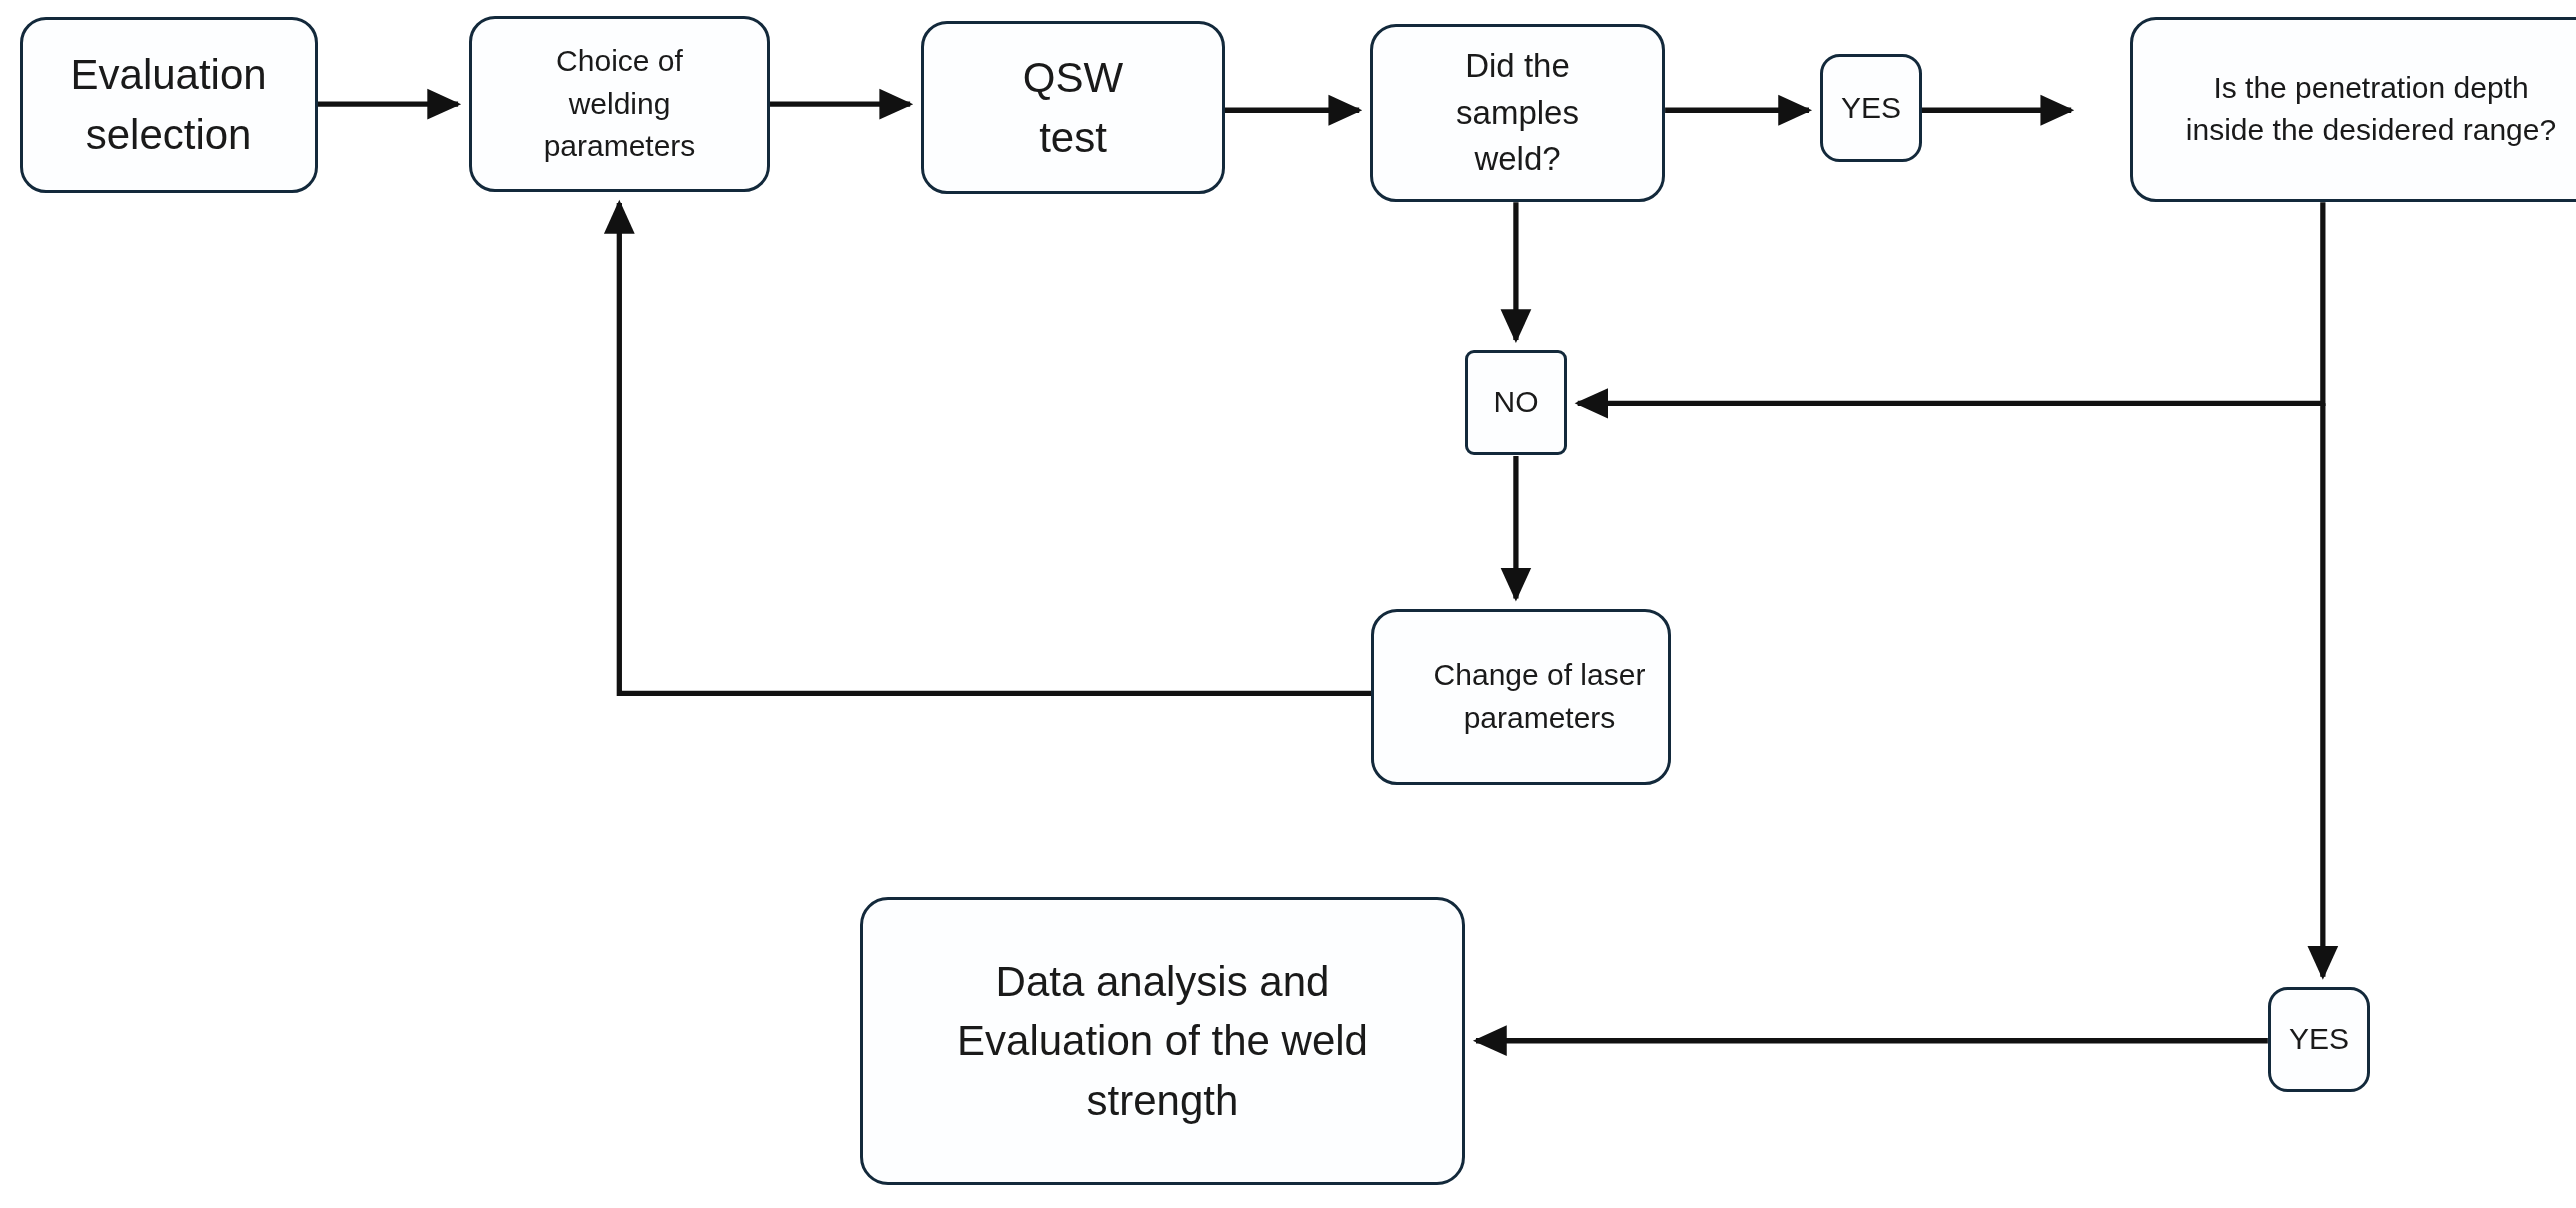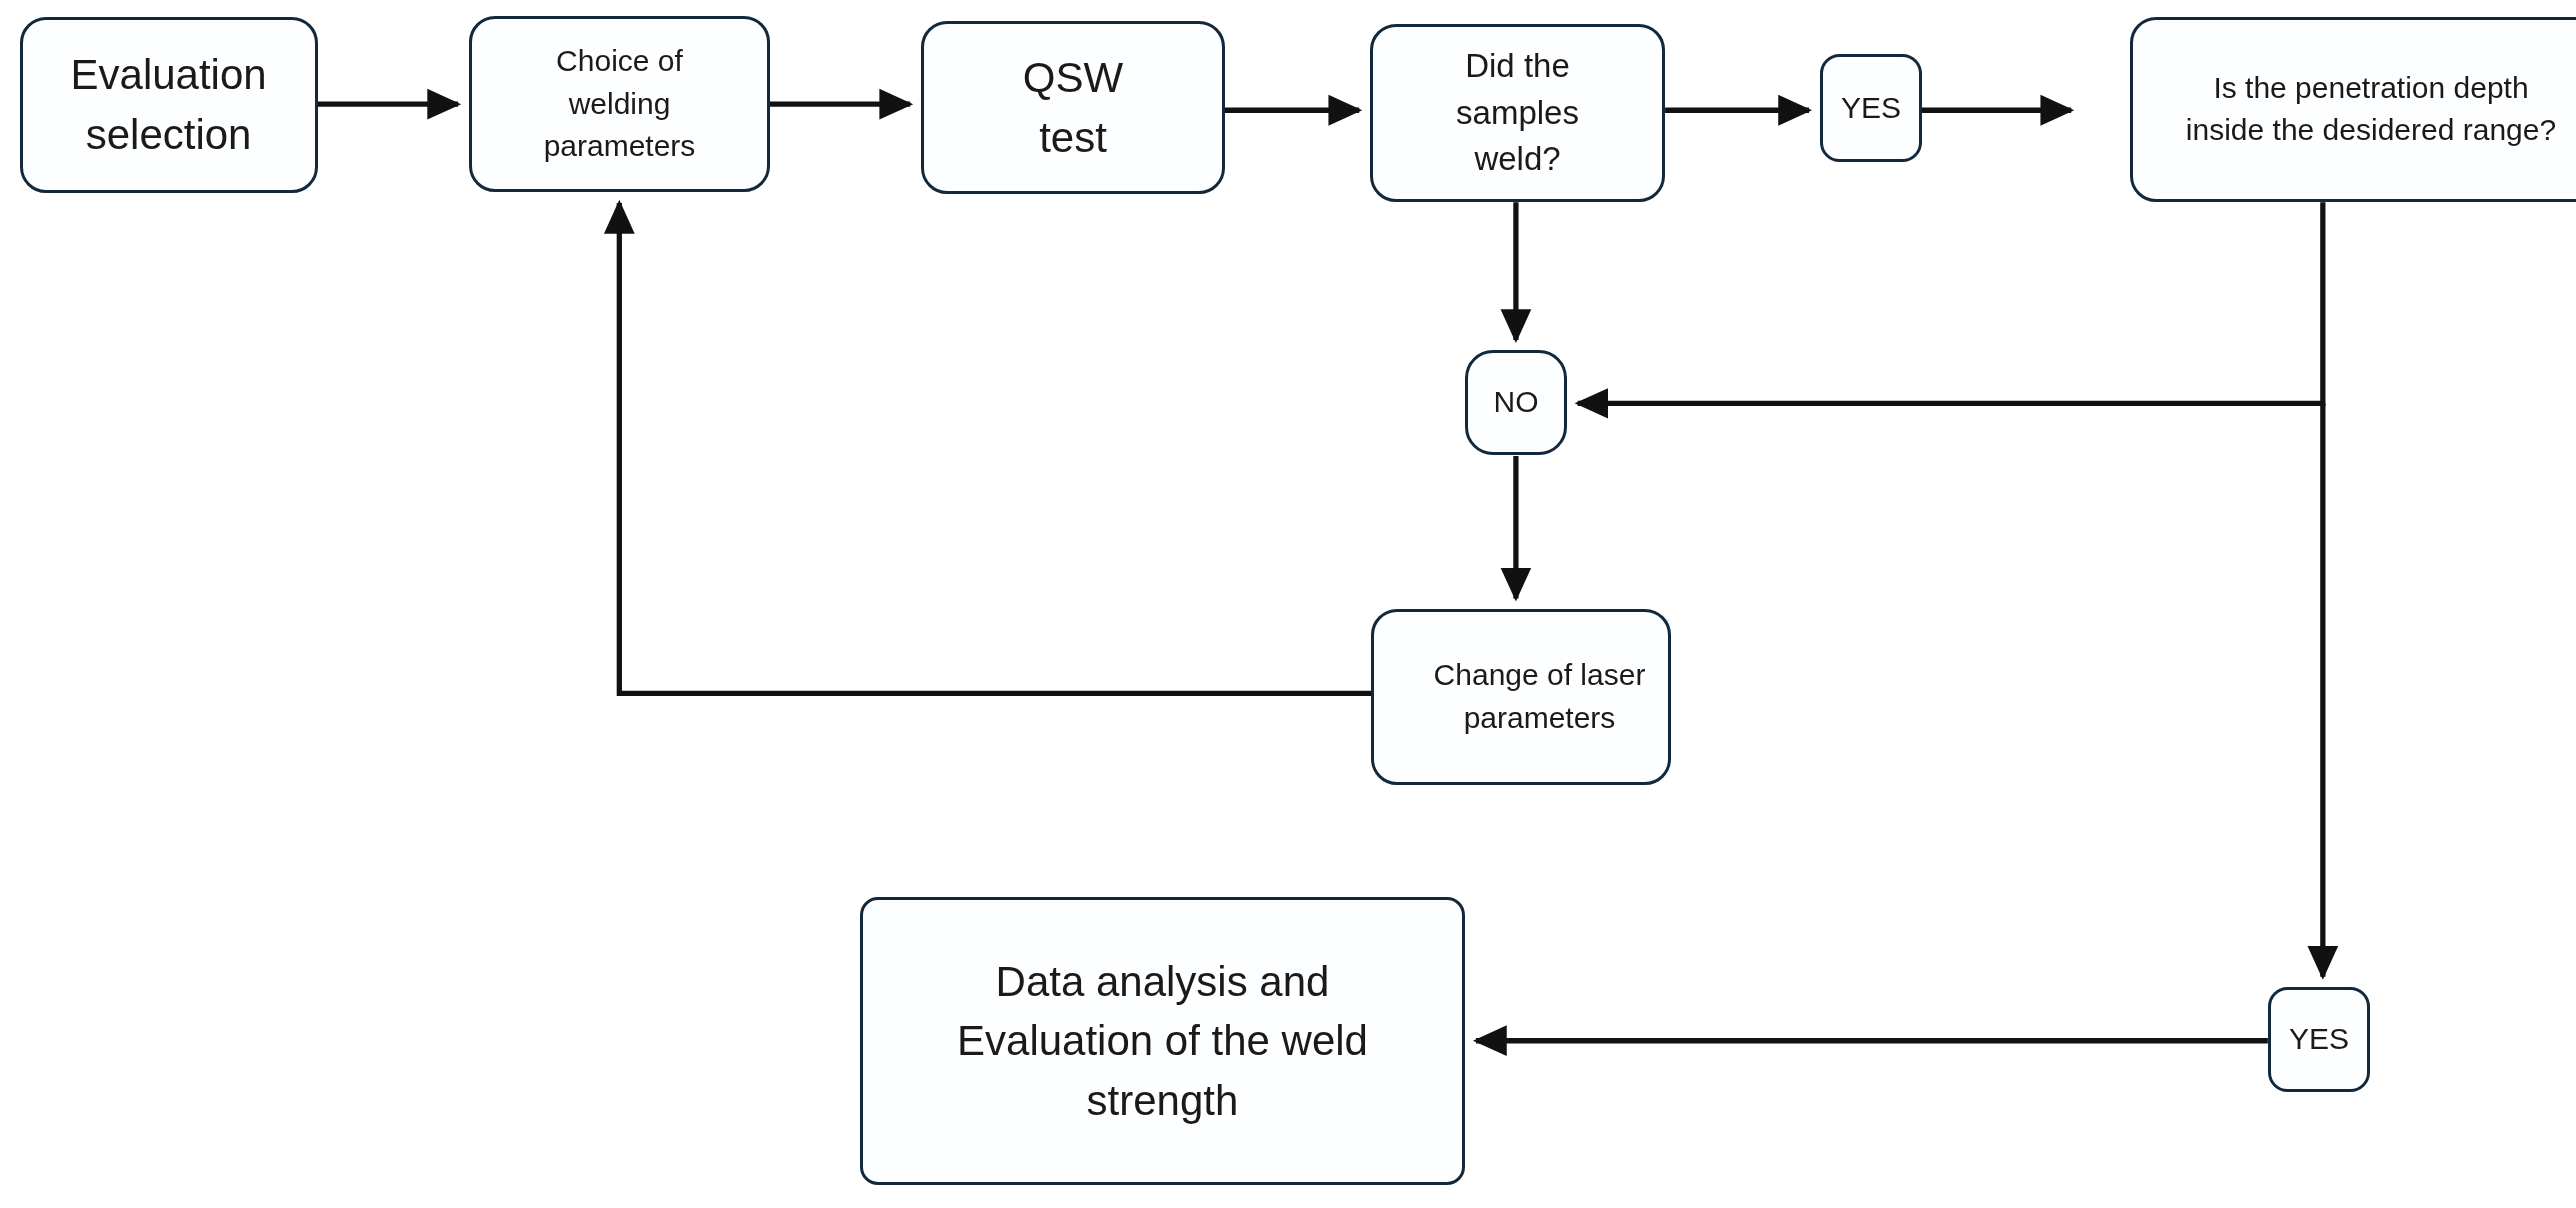--- a/index.html
+++ b/index.html
@@ -42,23 +42,23 @@
     display: block;
     padding: 0 10.5px;
     white-space: pre-line;
   }
   .n-materials    { left: 19.6px;   top: 16.6px;   width: 298px; height: 176px; font-size: 42px; }
   .n-choice       { left: 469px;  top: 16px;   width: 301px; height: 176px; font-size: 30px; }
   .n-qsw          { left: 921px; top: 21px;   width: 304px; height: 173px; font-size: 42px; }
   .n-didweld      { left: 1370px; top: 24px;   width: 295px; height: 178px; font-size: 33px; }
   .n-yes-top      { left: 1820px; top: 54px;   width: 102px; height: 108px; font-size: 30px; border-radius: 19.6px; }
   .n-penetration  { left: 2082px; top: 16.6px;   width: 482px; height: 185px; font-size: 30px; margin-left: 48px; }
-  .n-no           { left: 1465px; top: 350px;  width: 102px; height: 105px; font-size: 30px; border-radius: 28px; }
+  .n-no           { left: 1465px; top: 350px;  width: 102px; height: 105px; font-size: 30px; border-radius: 9px; }
   .n-change       { left: 1371px; top: 609px;  width: 300px; height: 176px; font-size: 30px; padding-left: 37px; }
-  .n-dataanalysis { left: 860px; top: 897px; width: 605px; height: 288px; font-size: 42px; border-radius: 18px; align-items: center; }
+  .n-dataanalysis { left: 860px; top: 897px; width: 605px; height: 288px; font-size: 42px; border-radius: 28px; align-items: center; }
   .n-yes-bottom   { left: 2268px; top: 987px; width: 102px; height: 105px; font-size: 30px; border-radius: 19.6px; }
 </style>
 </head>
 <body>
 
 <div id="canvas">
 
   <svg id="edges" viewBox="0 0 3419 1604" xmlns="http://www.w3.org/2000/svg">
     <defs>
       <marker id="arrow" viewBox="0 0 12 12" refX="10" refY="6" markerWidth="7" markerHeight="7" orient="auto-start-reverse">

